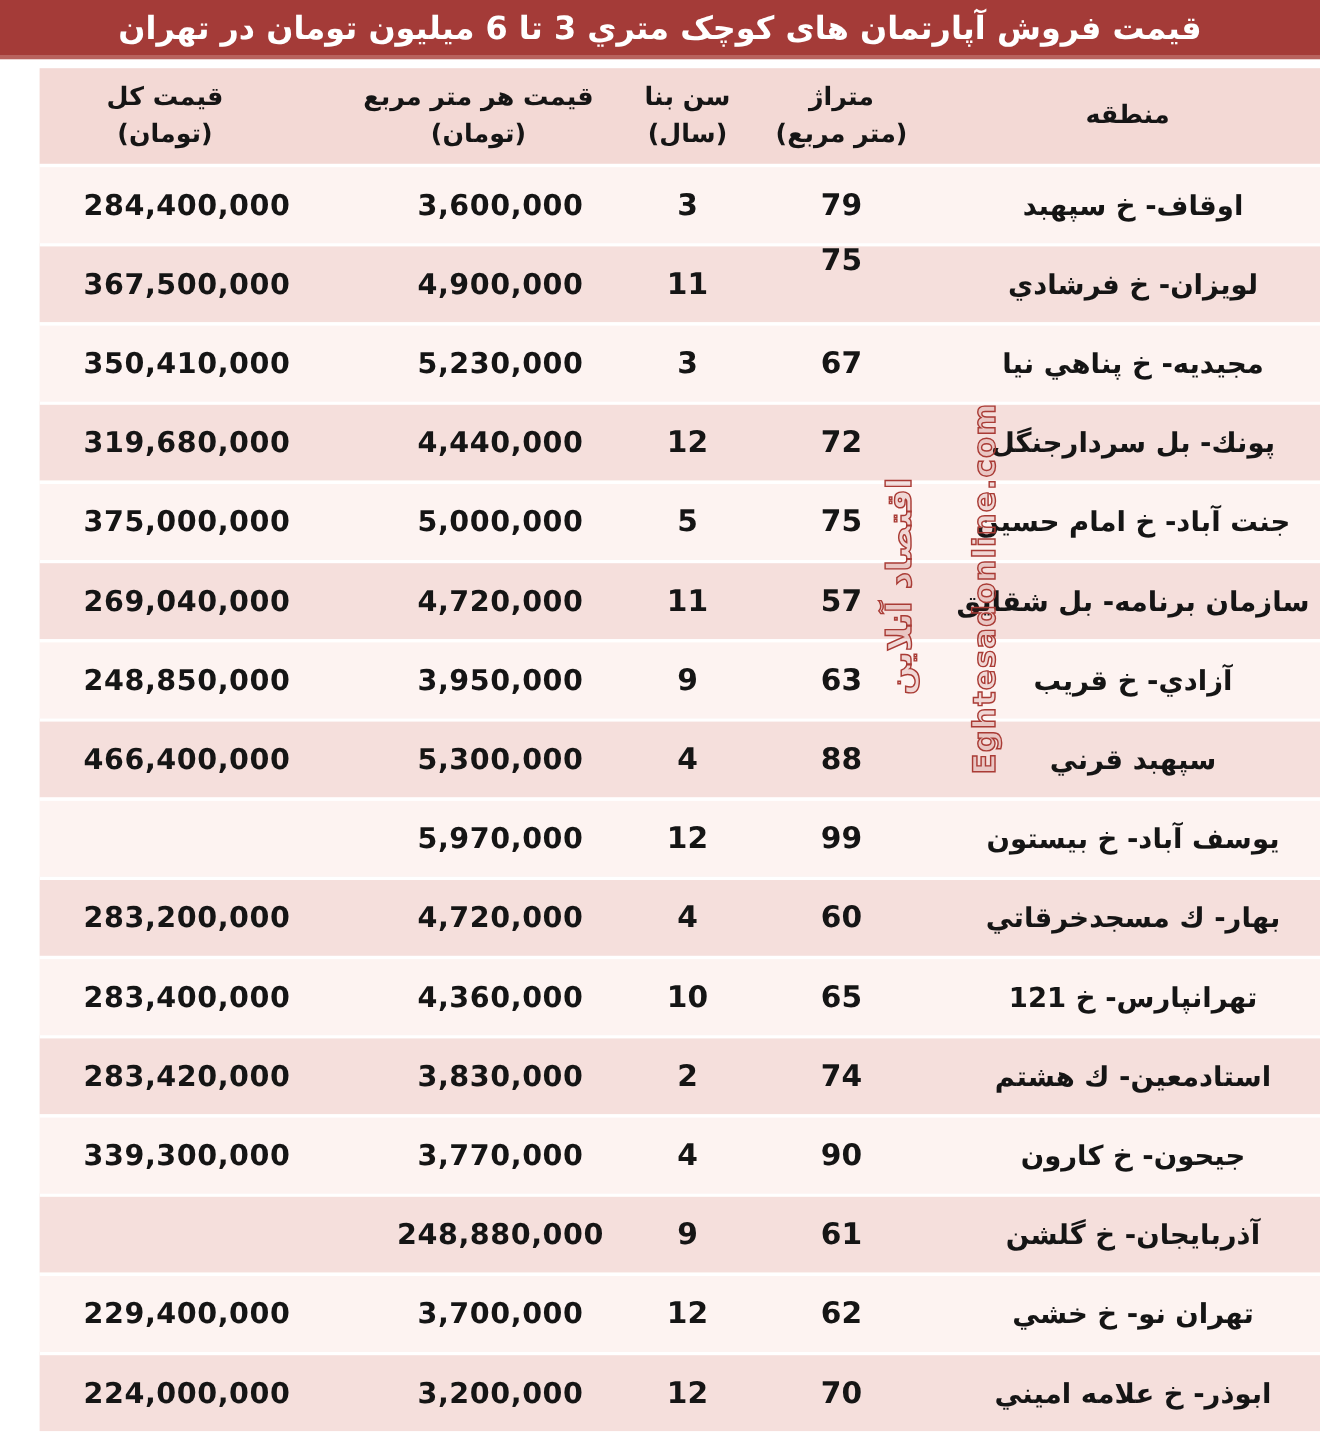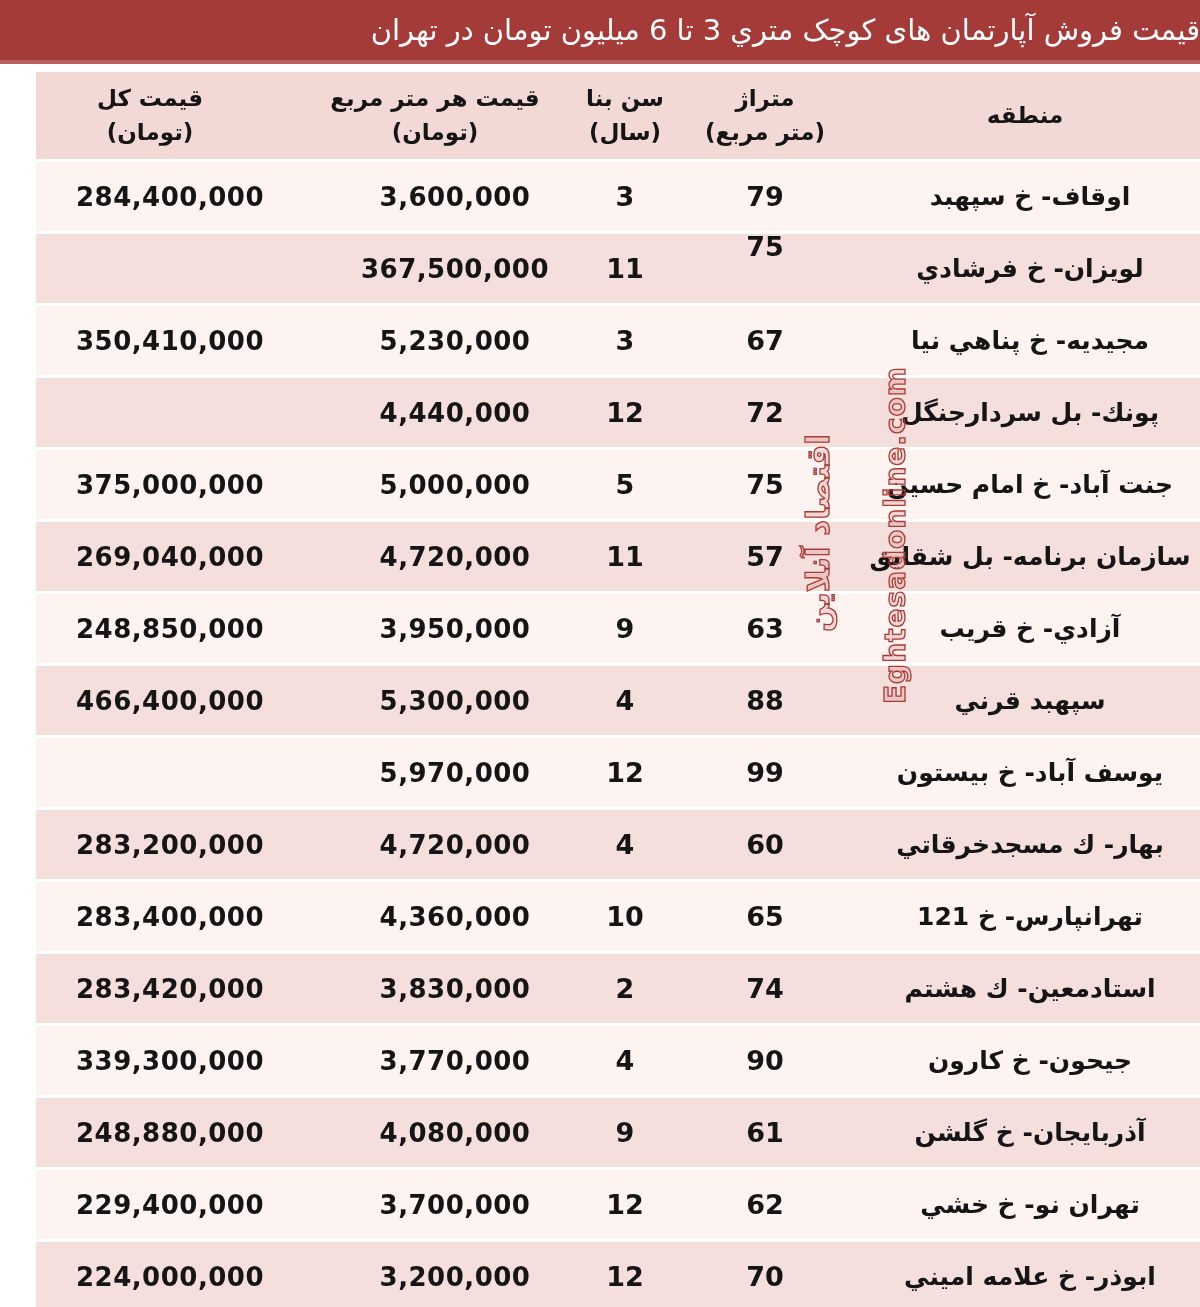--- a/index.html
+++ b/index.html
@@ -13,25 +13,25 @@
   }
   *{margin:0;padding:0;box-sizing:border-box;}
   html,body{width:1200px;background:#ffffff;}
   body{
     height:1307px;
     font-family:"DejaVu Sans","Liberation Sans",sans-serif;
     position:relative;
     overflow:hidden;
   }
   .titlebar{
-    height:64px;
+    height:54px;
     background:var(--title-bg);
     border-bottom:4px solid var(--title-edge);
-    display:flex;align-items:center;justify-content:flex-start;
-    color:#ffffff;font-size:29px;font-weight:normal;
+    display:flex;align-items:center;justify-content:center;
+    color:#ffffff;font-size:29px;font-weight:bold;
     direction:rtl;
   }
   .sep{height:8px;background:#ffffff;}
   .table{direction:rtl;width:1200px;padding-left:36px;}
   .grid-row{
     display:grid;
     grid-template-columns:350px 170px 110px 270px 300px; 
     align-items:center;
   }
   .header-row{
@@ -118,36 +118,38 @@
     <div class="cell area">79</div>
     <div class="cell age">3</div>
     <div class="cell ppm">3,600,000</div>
     <div class="cell total">284,400,000</div>
   </div>
 
   <div class="grid-row row even">
     <div class="cell region">لویزان- خ فرشادي</div>
     <div class="cell area raised">75</div>
     <div class="cell age">11</div>
+    <div class="cell ppm">4,900,000</div>
     <div class="cell total">367,500,000</div>
   </div>
 
   <div class="grid-row row odd">
     <div class="cell region">مجیدیه- خ پناهي نیا</div>
     <div class="cell area">67</div>
     <div class="cell age">3</div>
     <div class="cell ppm">5,230,000</div>
     <div class="cell total">350,410,000</div>
   </div>
 
   <div class="grid-row row even">
     <div class="cell region">پونك- بل سردارجنگل</div>
     <div class="cell area">72</div>
     <div class="cell age">12</div>
     <div class="cell ppm">4,440,000</div>
+    <div class="cell total">319,680,000</div>
   </div>
 
   <div class="grid-row row odd">
     <div class="cell region">جنت آباد- خ امام حسین</div>
     <div class="cell area">75</div>
     <div class="cell age">5</div>
     <div class="cell ppm">5,000,000</div>
     <div class="cell total">375,000,000</div>
   </div>
 
@@ -211,21 +213,20 @@
     <div class="cell area">90</div>
     <div class="cell age">4</div>
     <div class="cell ppm">3,770,000</div>
     <div class="cell total">339,300,000</div>
   </div>
 
   <div class="grid-row row even">
     <div class="cell region">آذربایجان- خ گلشن</div>
     <div class="cell area">61</div>
     <div class="cell age">9</div>
-    <div class="cell ppm">4,080,000</div>
     <div class="cell total">248,880,000</div>
   </div>
 
   <div class="grid-row row odd">
     <div class="cell region">تهران نو- خ خشي</div>
     <div class="cell area">62</div>
     <div class="cell age">12</div>
     <div class="cell ppm">3,700,000</div>
     <div class="cell total">229,400,000</div>
   </div>

